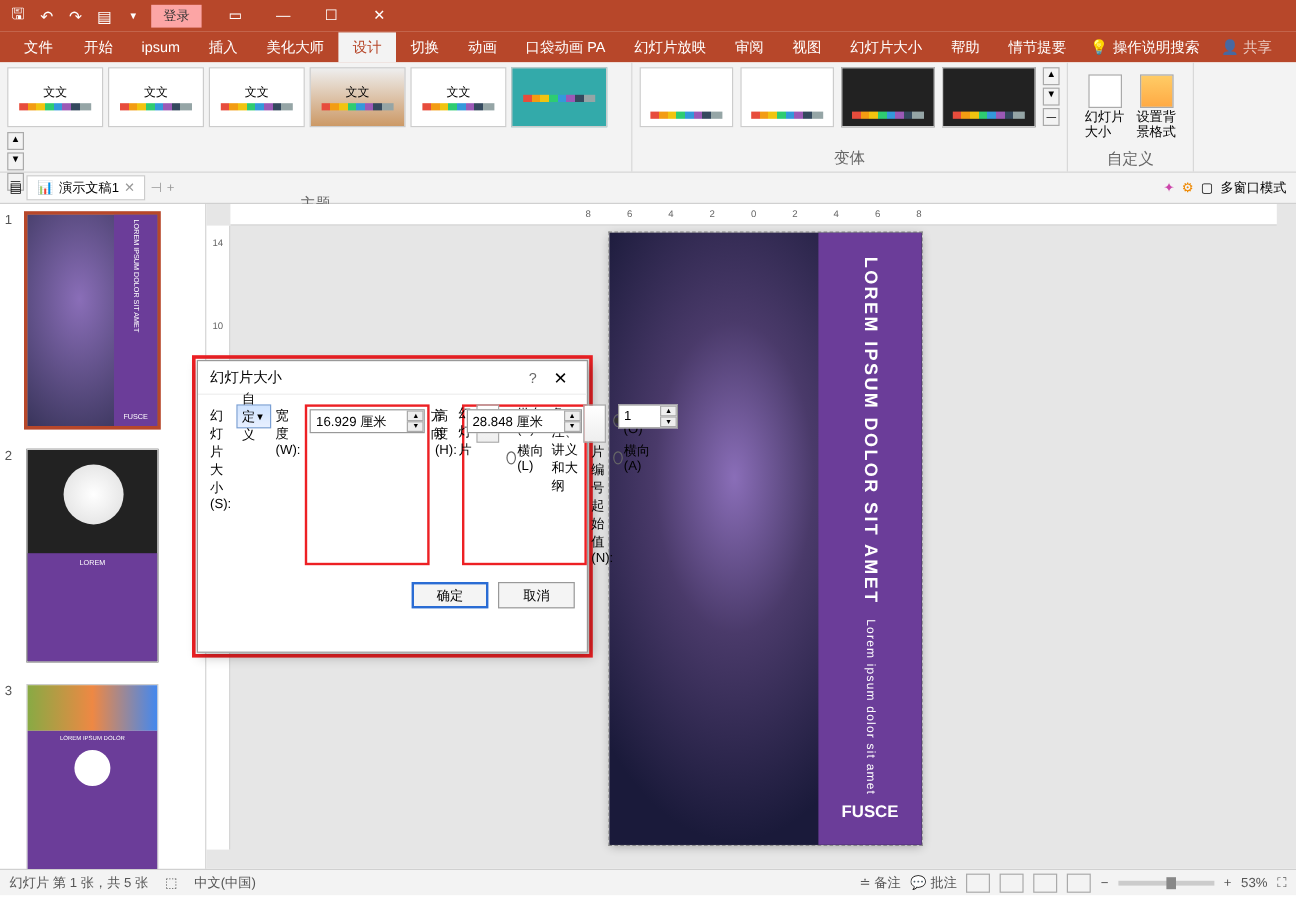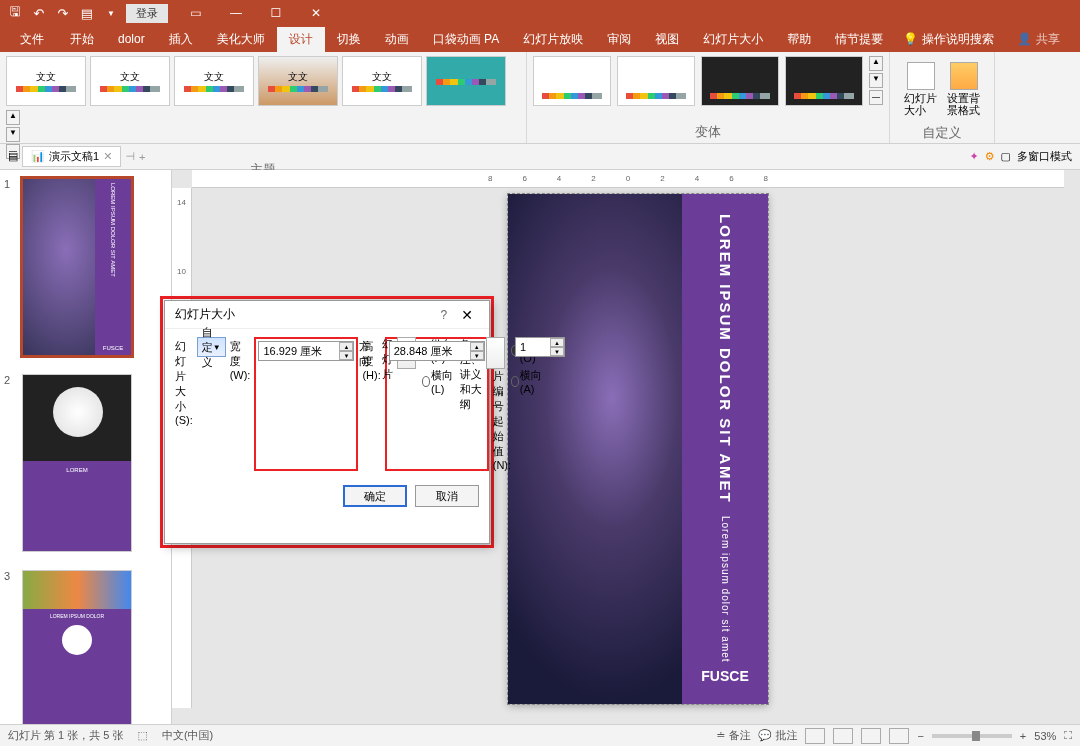--- a/index.html
+++ b/index.html
@@ -3,21 +3,21 @@
 <meta charset="utf-8">
 <style>
 * { margin: 0; padding: 0; box-sizing: border-box; font-family: "Microsoft YaHei", sans-serif; }
 body { width: 1080px; height: 750px; background: #fff; overflow: hidden; position: relative; }
 
 .titlebar { height: 26px; background: #B7472A; display: flex; align-items: center; color: #fff; font-size: 11px; }
 .qat { display: flex; gap: 2px; padding: 0 4px; }
 .qat-btn { width: 22px; height: 22px; display: flex; align-items: center; justify-content: center; font-size: 13px; }
 .title-center { flex: 1; text-align: center; }
 .win-btns { display: flex; align-items: center; gap: 0; }
-.login-btn { background: #e5e5e5; color: #333; padding: 2px 10px; font-size: 11px; margin-right: 8px; }
+.login-btn { background: #fca5a5; color: #333; padding: 2px 10px; font-size: 11px; margin-right: 8px; }
 .win-btn { width: 40px; height: 26px; display: flex; align-items: center; justify-content: center; font-size: 12px; }
 
 .ribbon-tabs { height: 26px; background: #B7472A; display: flex; align-items: center; padding: 0 8px; color: #fff; font-size: 12px; gap: 0; }
 .tab { padding: 4px 12px; cursor: pointer; }
 .tab.active { background: #F3F3F3; color: #B7472A; }
 .tab.file { padding-right: 14px; }
 .tell-me { display: flex; align-items: center; gap: 4px; margin-left: 8px; }
 .share-btn { margin-left: auto; opacity: 0.7; }
 
 .ribbon { height: 92px; background: #F3F3F3; border-bottom: 1px solid #d0d0d0; display: flex; }
@@ -109,21 +109,21 @@
     <div class="win-btn">▭</div>
     <div class="win-btn">—</div>
     <div class="win-btn">☐</div>
     <div class="win-btn">✕</div>
   </div>
 </div>
 
 <div class="ribbon-tabs">
   <div class="tab file">文件</div>
   <div class="tab">开始</div>
-  <div class="tab">dolor</div>
+  <div class="tab">ipsum</div>
   <div class="tab">插入</div>
   <div class="tab">美化大师</div>
   <div class="tab active">设计</div>
   <div class="tab">切换</div>
   <div class="tab">动画</div>
   <div class="tab">口袋动画 PA</div>
   <div class="tab">幻灯片放映</div>
   <div class="tab">审阅</div>
   <div class="tab">视图</div>
   <div class="tab">幻灯片大小</div>

